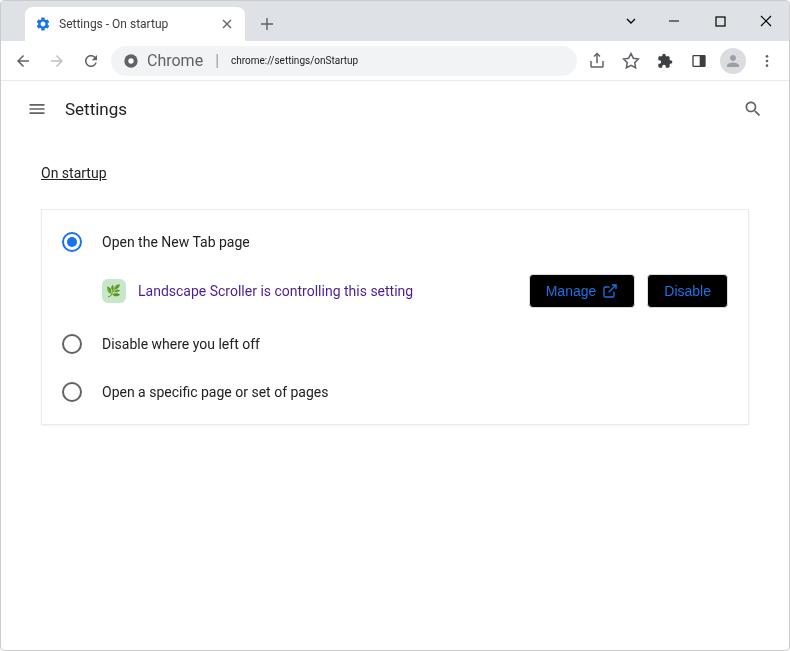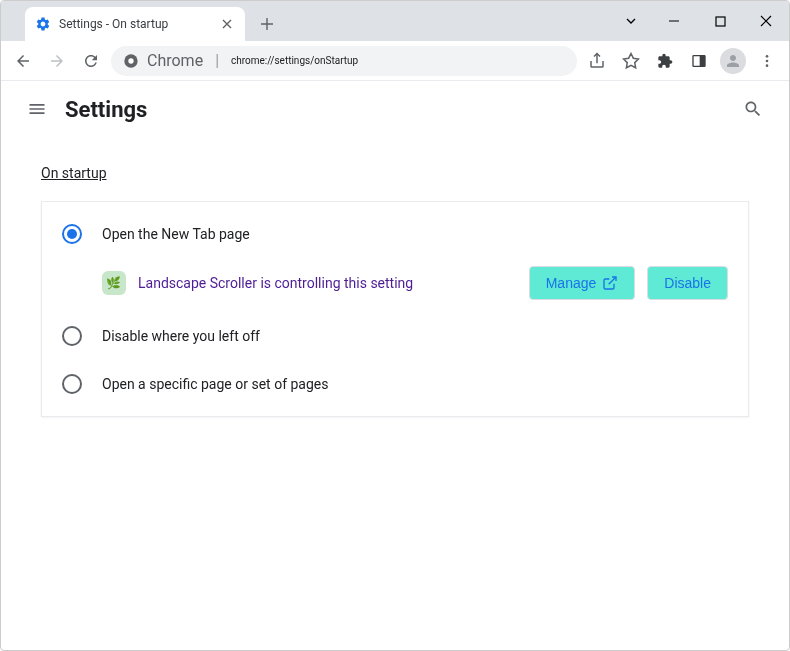--- a/index.html
+++ b/index.html
@@ -25,36 +25,36 @@
 .url-prefix { font-size: 16px; color: #5f6368; }
 .url-sep { color: #9aa0a6; margin: 0 4px; }
 .url-path { font-size: 10px; color: #202124; }
 .addr-icon { width: 28px; height: 28px; display: flex; align-items: center; justify-content: center; color: #5f6368; cursor: pointer; border-radius: 50%; }
 .avatar { width: 26px; height: 26px; background: #dadce0; border-radius: 50%; display: flex; align-items: center; justify-content: center; color: #5f6368; }
 
 
 .content { padding: 0; }
 .app-header { height: 56px; display: flex; align-items: center; padding: 0 16px; }
 .menu-btn { width: 40px; height: 40px; display: flex; align-items: center; justify-content: center; color: #5f6368; cursor: pointer; margin-right: 8px; }
-.app-title { font-size: 22px; color: #202124; font-weight: 700; }
+.app-title { font-size: 17px; color: #202124; font-weight: 400; }
 .search-btn { margin-left: auto; width: 40px; height: 40px; display: flex; align-items: center; justify-content: center; color: #5f6368; cursor: pointer; }
 
 .section-title { font-size: 14px; color: #202124; padding: 28px 0 16px 40px; text-decoration: underline; }
 
-.card { margin: 4px 40px; border: 1px solid #e8eaed; border-radius: 0; padding: 8px 0; box-shadow: 0 1px 2px rgba(0,0,0,0.05); }
+.card { margin: 12px 40px; border: 1px solid #e8eaed; border-radius: 0; padding: 8px 0; box-shadow: 0 1px 2px rgba(0,0,0,0.05); }
 .radio-row { display: flex; align-items: center; padding: 14px 20px; cursor: pointer; }
 .radio { width: 20px; height: 20px; border: 2px solid #5f6368; border-radius: 50%; margin-right: 20px; position: relative; flex-shrink: 0; }
 .radio.selected { border-color: #1a73e8; }
 .radio.selected::after { content: ''; position: absolute; width: 10px; height: 10px; background: #1a73e8; border-radius: 50%; top: 3px; left: 3px; }
 .radio-label { font-size: 14px; color: #202124; }
 
 .manage-row { display: flex; align-items: center; padding: 8px 20px 12px 60px; gap: 12px; }
 .ext-icon { width: 24px; height: 24px; background: #c8e6c9; border-radius: 6px; display: flex; align-items: center; justify-content: center; font-size: 12px; flex-shrink: 0; }
 .manage-text { font-size: 14px; color: #4c1d95; flex: 1; }
-.action-btn { height: 34px; padding: 0 16px; border: 1px solid #dadce0; background: #5eead4; border-radius: 4px; color: #1a73e8; font-size: 14px; cursor: pointer; display: flex; align-items: center; gap: 6px; font-weight: 500; }
+.action-btn { height: 34px; padding: 0 16px; border: 1px solid #dadce0; background: #000000; border-radius: 4px; color: #1a73e8; font-size: 14px; cursor: pointer; display: flex; align-items: center; gap: 6px; font-weight: 500; }
 
 svg { display: block; }
 </style>
 </head>
 <body>
 
 <div class="titlebar">
   <div class="tab">
     <span class="tab-favicon">
       <svg width="16" height="16" viewBox="0 0 24 24" fill="#1a73e8">

